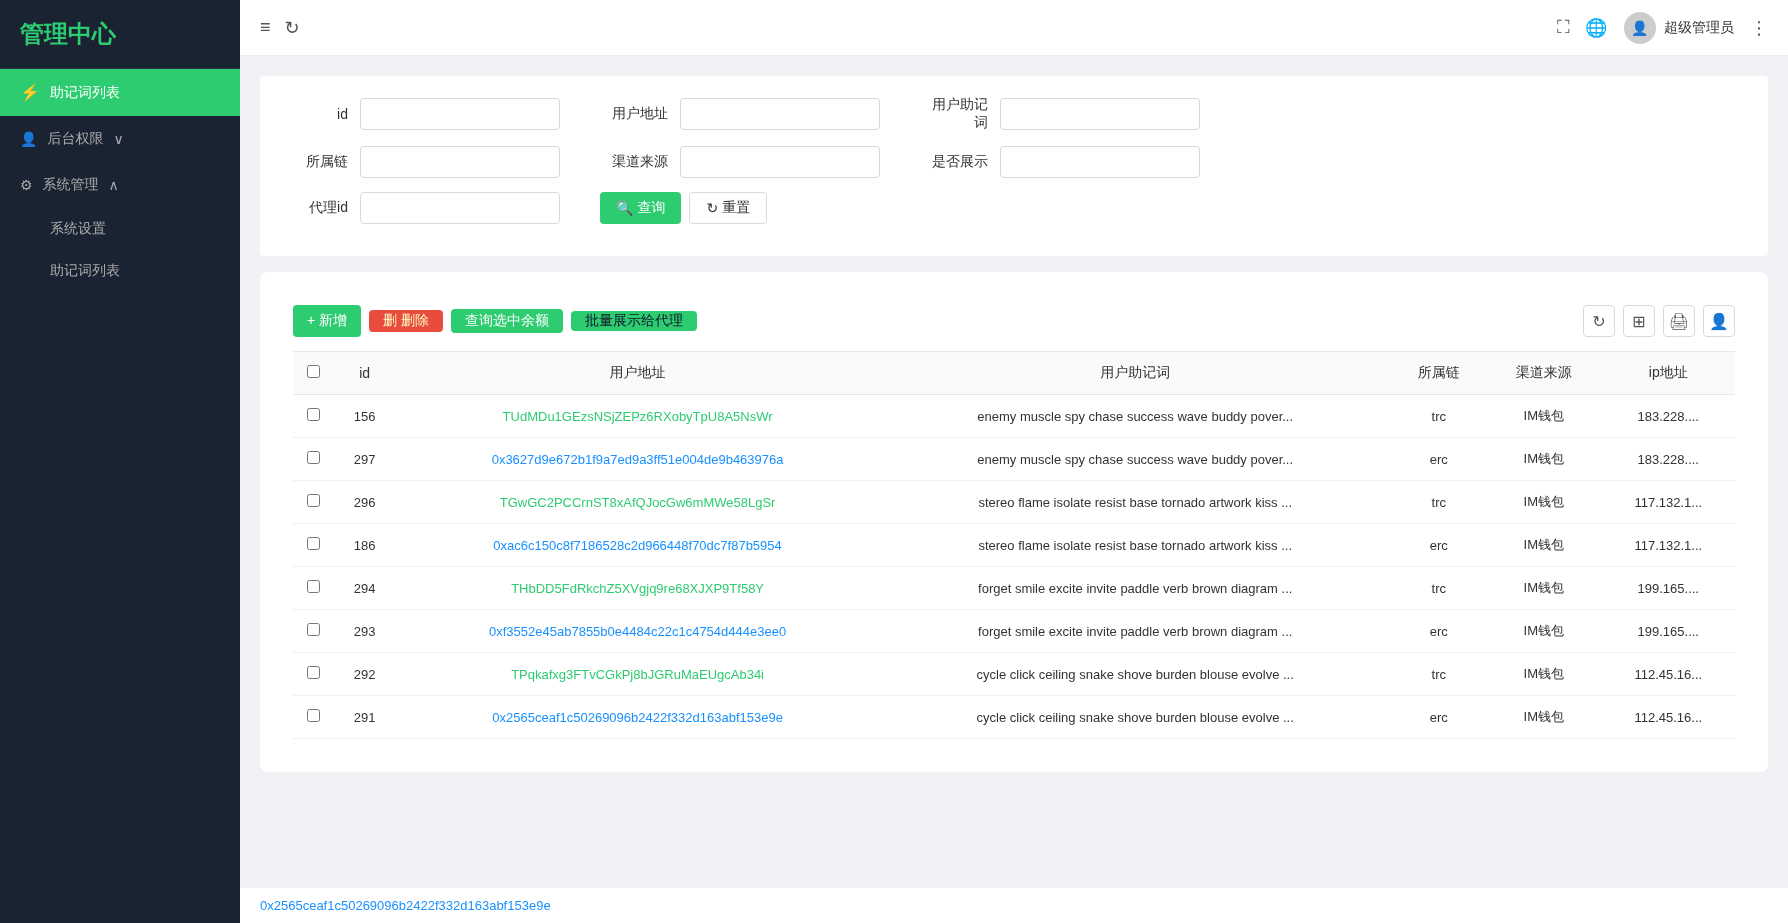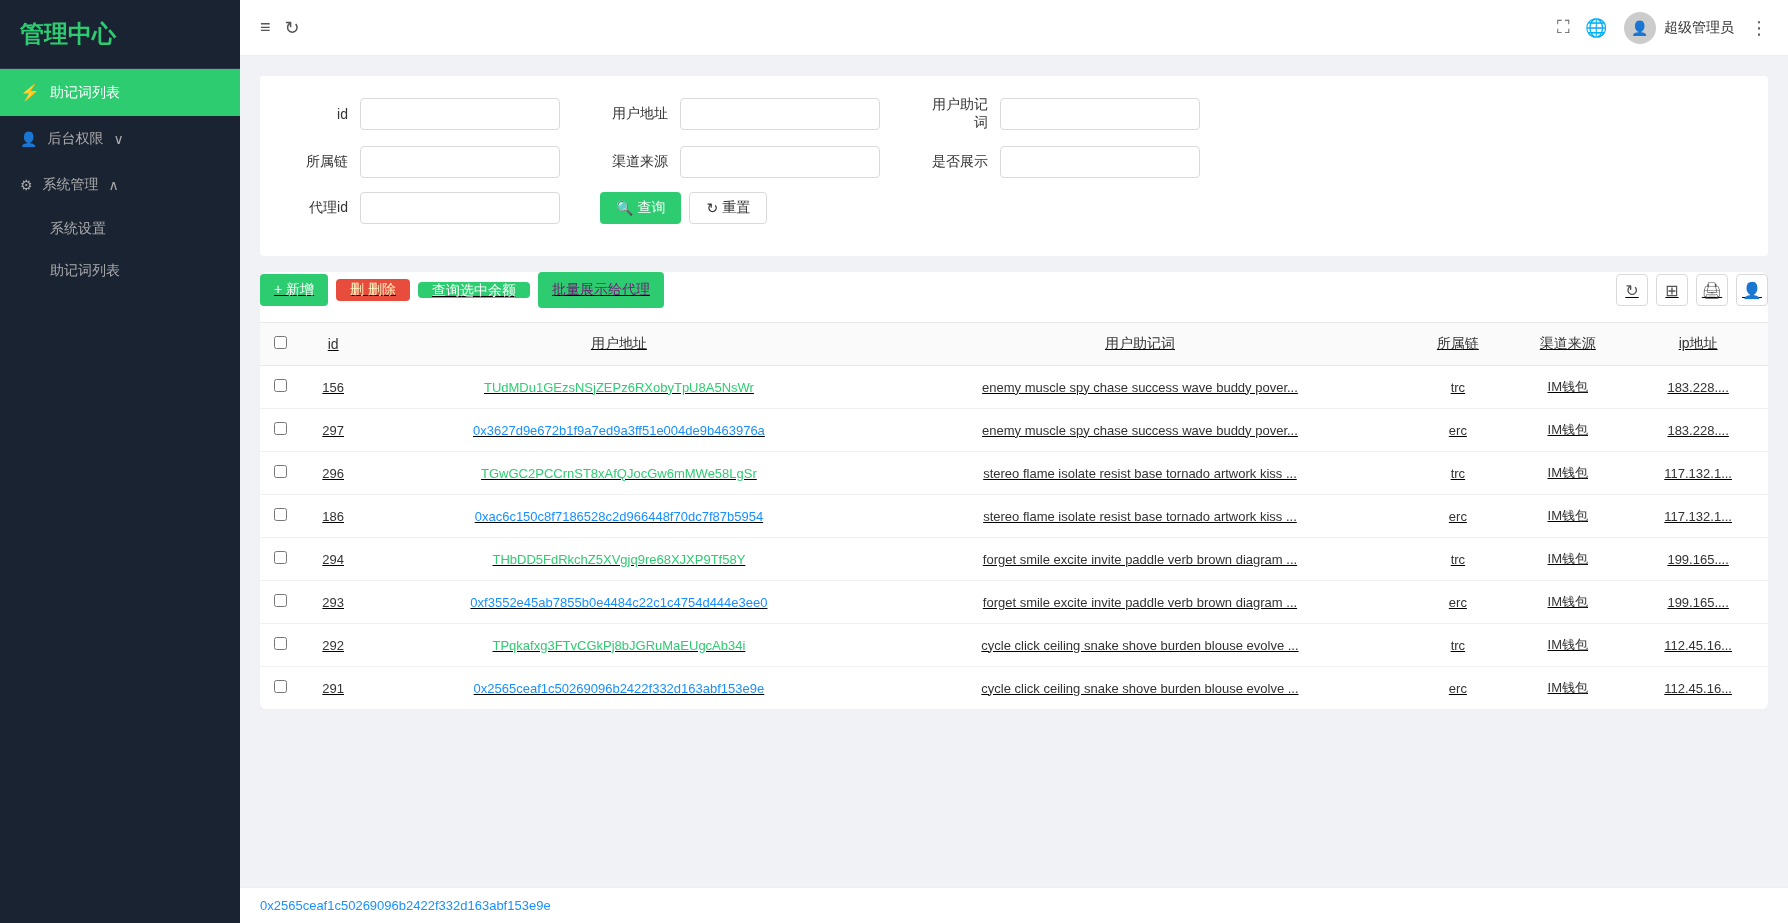--- a/index.html
+++ b/index.html
@@ -150,22 +150,21 @@
       font-size: 14px;
       display: flex;
       align-items: center;
       gap: 4px;
     }
 
     
     .table-panel {
       background: #fff;
       border-radius: 8px;
-      padding: 0;
-      text-decoration: underline;
+      padding: 33px;
     }
     .table-toolbar {
       display: flex;
       align-items: center;
       margin-bottom: 14px;
       gap: 8px;
     }
     .btn-add {
       background: #2ecc71;
       color: #fff;
@@ -184,31 +183,31 @@
       height: 22px;
       padding: 0 14px;
       cursor: pointer;
       font-size: 14px;
     }
     .btn-query-balance {
       background: #2ecc71;
       color: #fff;
       border: none;
       border-radius: 4px;
-      height: 16px;
+      height: 24px;
       padding: 0 14px;
       cursor: pointer;
       font-size: 14px;
     }
     .btn-batch-show {
       background: #2ecc71;
-      color: #701a75;
+      color: #0f172a;
       border: none;
       border-radius: 4px;
-      height: 36px;
+      height: 20px;
       padding: 0 14px;
       cursor: pointer;
       font-size: 14px;
     }
     .toolbar-spacer { flex: 1; }
     .toolbar-icon-btn {
       width: 32px;
       height: 32px;
       border: 1px solid #d9d9d9;
       border-radius: 4px;

